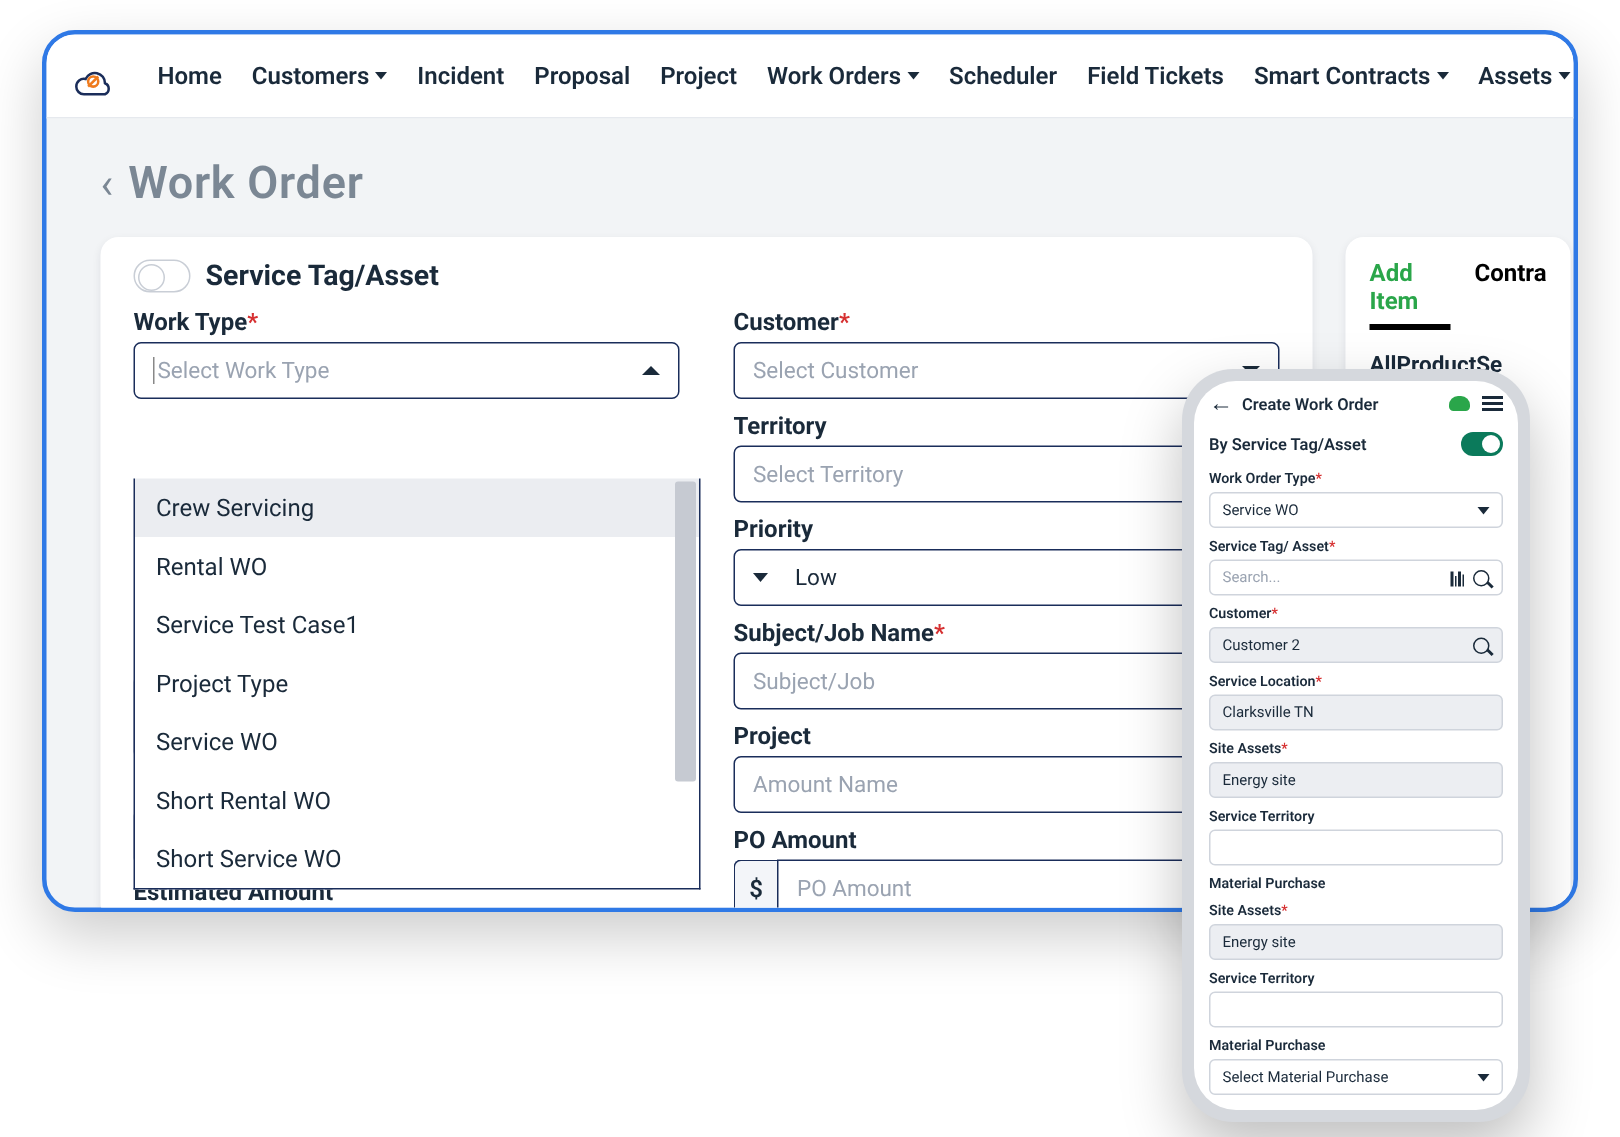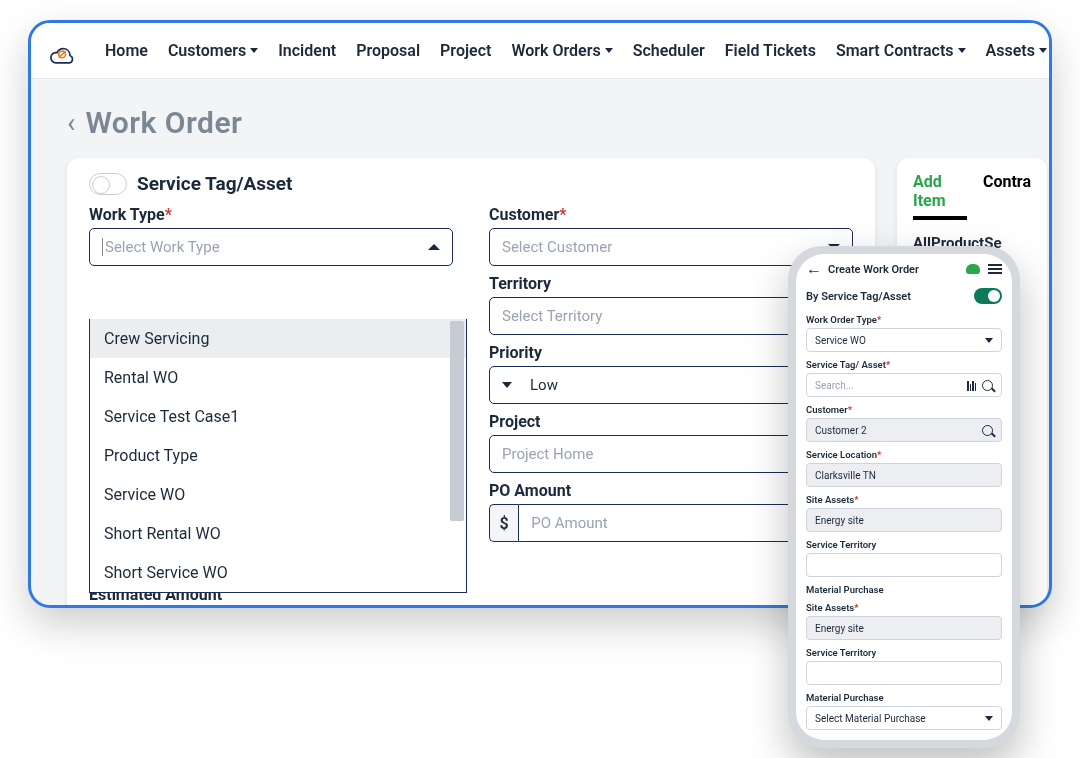--- a/index.html
+++ b/index.html
@@ -325,25 +325,33 @@
 
             <div class="field">
               <div class="field-label">Priority</div>
               <div class="select left-iconed">
                 <span class="chevron-down-sm"></span>
                 <span>Low</span>
                 <span style="flex:1"></span>
               </div>
             </div>
 
+            <div class="field">
+              <div class="field-label">
+                <span>Subject/Job Name</span><span class="req">*</span>
+              </div>
+              <div class="input placeholder">
+                <span>Subject/Job</span>
+              </div>
+            </div>
 
             <div class="field">
               <div class="field-label">Project</div>
               <div class="input placeholder">
-                <span>Project Home</span>
+                <span>Amount Name</span>
               </div>
             </div>
 
             <div class="field">
               <div class="field-label">PO Amount</div>
               <div class="currency-input">
                 <div class="currency-prefix">$</div>
                 <div class="input placeholder">
                   <span>PO Amount</span>
                 </div>
@@ -376,21 +384,21 @@
       </div>
     </div>
 
     <div class="combo-open" id="combo">
       <div class="scrollbar">
         <div class="thumb"></div>
       </div>
     <div class="opt hi">Crew Servicing</div>
         <div class="opt">Rental WO</div>
         <div class="opt">Service Test Case1</div>
-        <div class="opt">Product Type</div>
+        <div class="opt">Project Type</div>
         <div class="opt">Service WO</div>
         <div class="opt">Short Rental WO</div>
         <div class="opt">Short Service WO</div>
       </div>
 
   </div>
 </div>
 
 <div class="phone">
   <div class="phone-screen">

